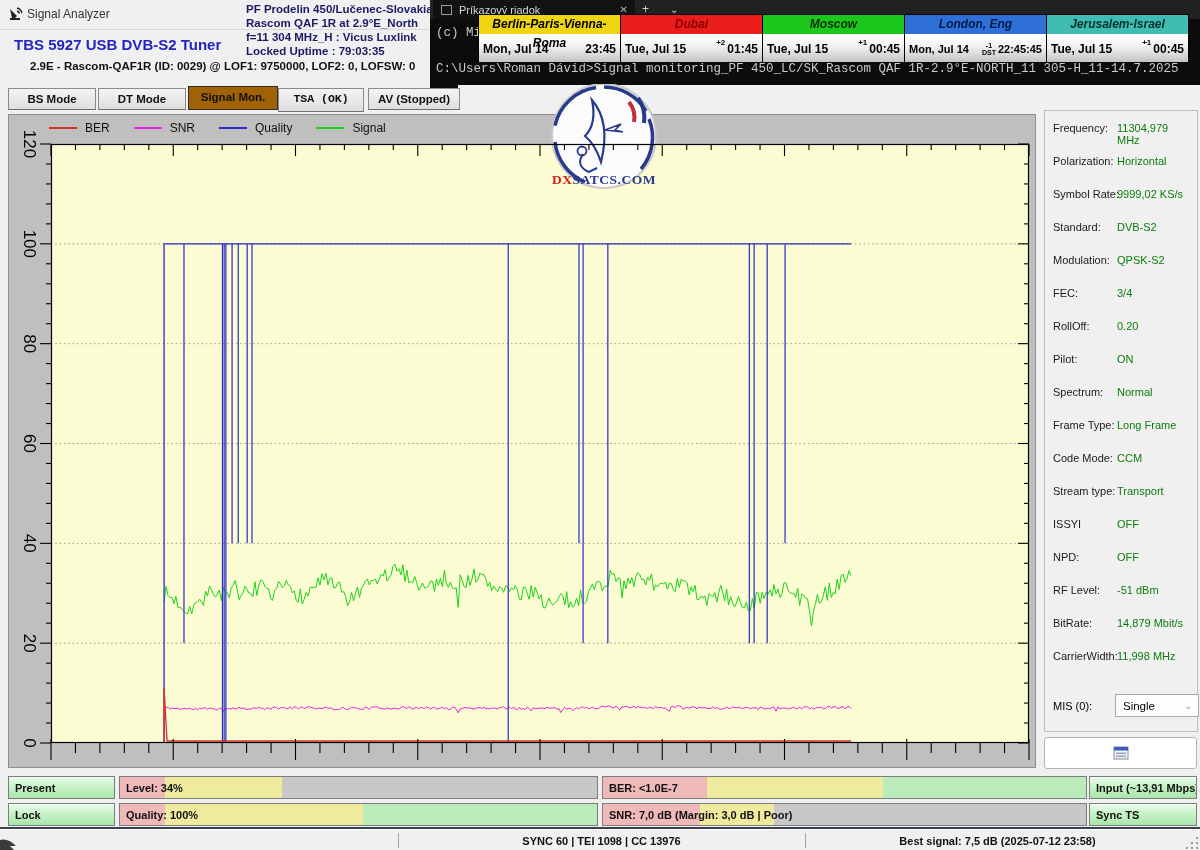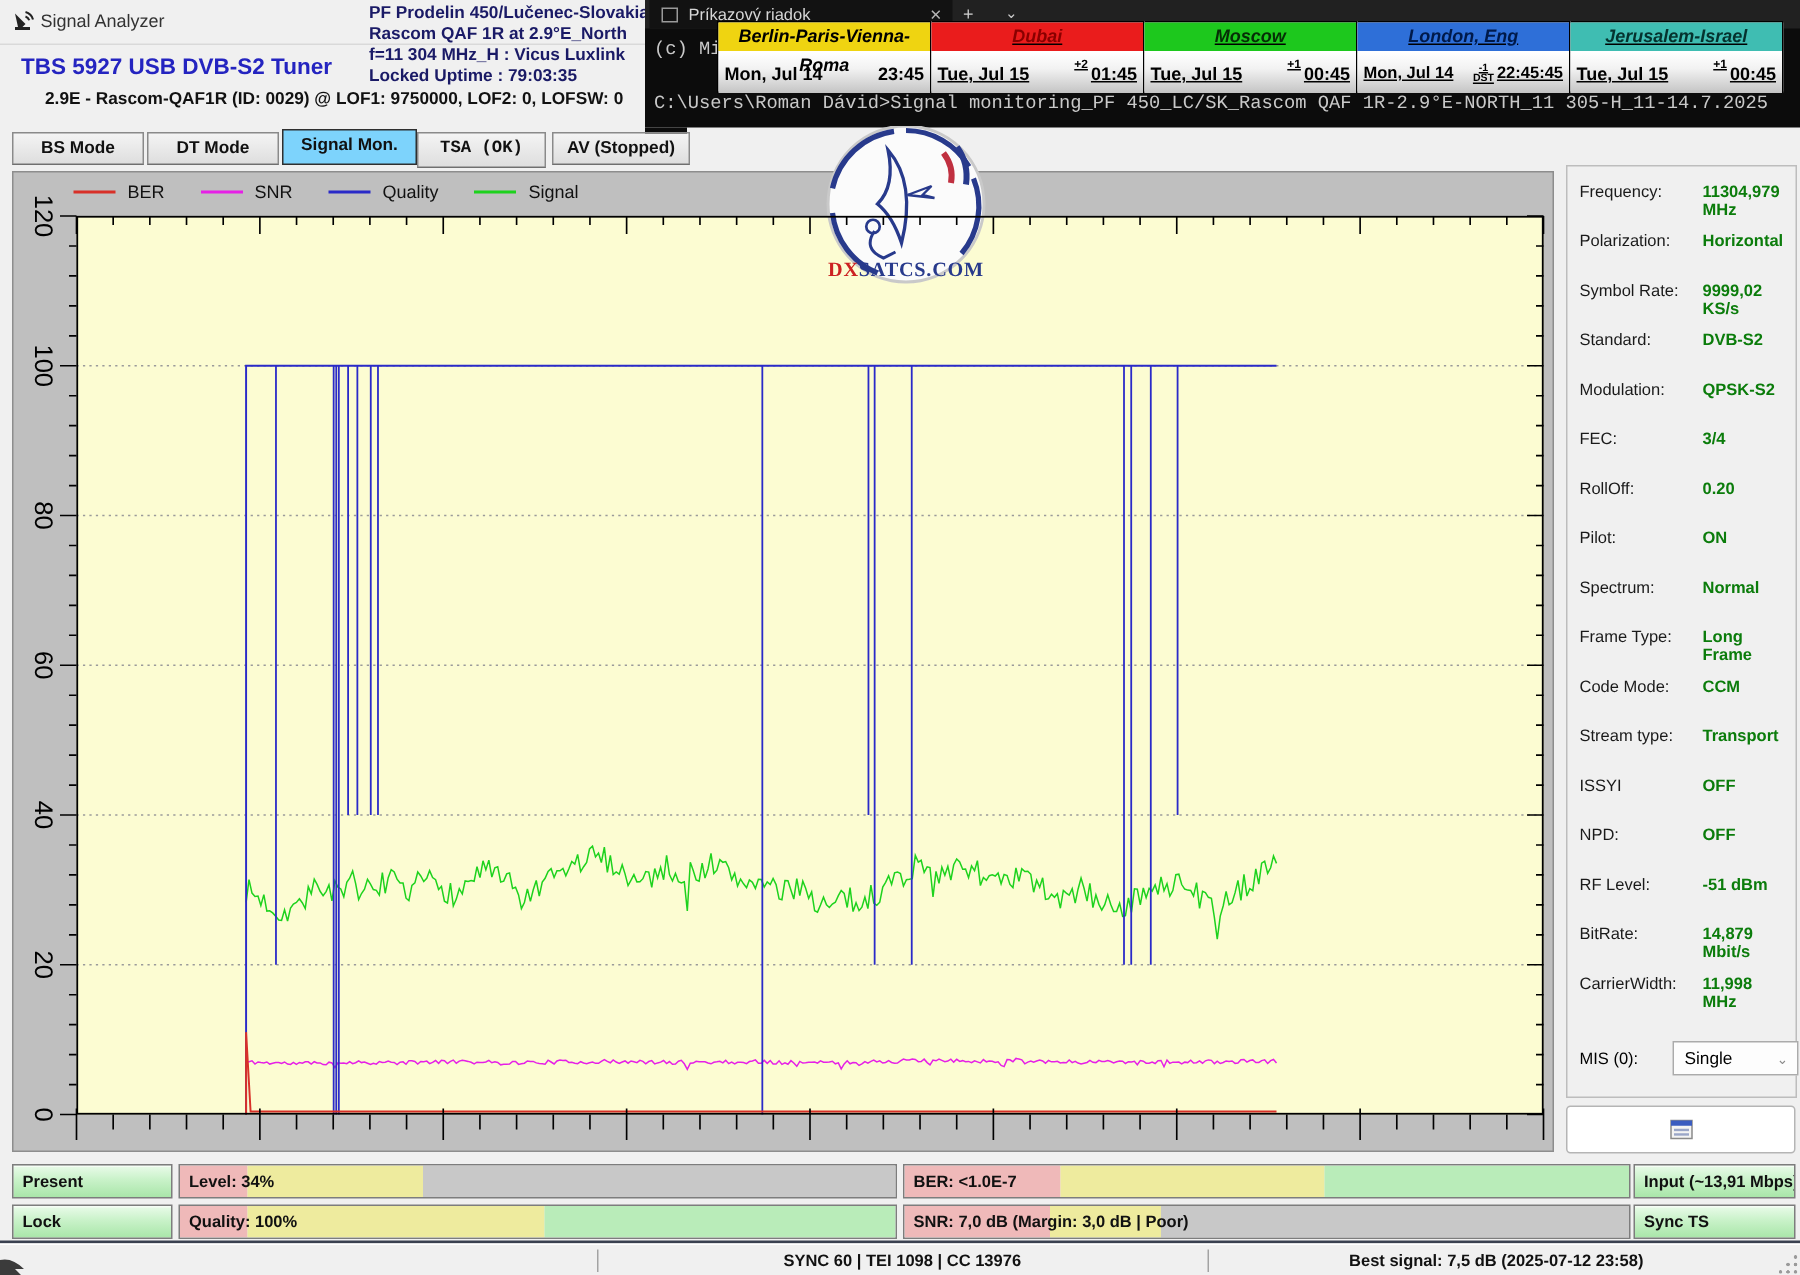--- a/index.html
+++ b/index.html
@@ -23,54 +23,54 @@
   #term-tab .tclose{margin-left:auto;margin-right:7px;color:#b5b5b5;font-size:10px;}
   .term-btn{position:absolute;top:0;height:19px;line-height:19px;color:#cfcfcf;font-size:12px;}
   #term-plus{left:212px;} #term-chev{left:240px;font-size:10px;}
   .cline{position:absolute;left:6px;color:#c9c9c9;font-family:"Liberation Mono",monospace;font-size:12.5px;white-space:pre;}
   #cline1{top:26px;} #cline2{top:62px;}
   #term-corner{left:430px;top:85px;width:28px;height:15px;background:#0c0c0c;border-radius:0 0 0 11px;}
 
   
   #clocks{left:478px;top:14px;display:flex;z-index:6;}
   .clock{width:141px;height:46px;border:1px solid #000;background:#fff;}
-  .clock+.clock{border-left:none;text-decoration:underline;}
+  .clock+.clock{border-left:none;}
   .clock-h{height:19px;line-height:19px;text-align:center;font-style:italic;font-weight:bold;font-size:12px;}
   .clock-b{height:27px;background:linear-gradient(180deg,#ffffff 0%,#f2f2f2 40%,#c4c4c4 100%);
            border-top:1px solid #fff;display:flex;align-items:center;padding:0 4px;font-weight:bold;font-size:12px;}
   .clock-b .date{margin-right:auto;}
   .clock-b .off{font-size:8px;margin-right:2px;transform:translateY(-6px);}
   .dst-stack{display:inline-flex;flex-direction:column;align-items:center;font-size:7px;line-height:7px;margin-right:2px;}
   .clock.tight .clock-b{font-size:11px;}
 
   
   .tab{position:absolute;height:22px;background:linear-gradient(180deg,#f4f4f4,#dedede);
        border:1px solid #8a8a8a;border-bottom-color:#6f6f6f;box-sizing:border-box;
        font-size:11.5px;font-weight:bold;color:#111;text-align:center;line-height:20px;cursor:default;}
-  .tab.active{background:#7dd3fc;border:1px solid #2f2f2f;}
+  .tab.active{background:#a16207;border:1px solid #2f2f2f;}
 
   
   #chart-frame{left:8px;top:114px;width:1028px;height:654px;background:#bfbfbf;border:1px solid #8d8d8d;box-sizing:border-box;}
   #plot-bg{position:absolute;left:42px;top:29px;width:978px;height:599px;background:#fcfcd2;z-index:1;}
   #chart-svg{position:absolute;left:0;top:0;z-index:4;}
   #legend{position:absolute;left:40px;top:5px;height:16px;display:flex;align-items:center;z-index:5;}
   .lg-item{display:flex;align-items:center;margin-right:24px;}
   .lg-dash{width:28px;height:2px;margin-right:8px;}
   .lg-label{font-size:12px;color:#111;}
 
   
   #logo{left:545px;top:84px;width:118px;height:106px;z-index:3;}
   #logo-text{position:absolute;left:0;right:0;top:76px;text-align:center;
              font-family:"Liberation Serif",serif;font-weight:bold;font-size:13.5px;letter-spacing:.5px;margin-top:12px;}
 
   
   #panel{left:1044px;top:110px;width:154px;height:622px;background:#f0f0f0;border:1px solid #bdbdbd;box-sizing:border-box;}
   .prow{position:absolute;left:8px;width:140px;height:16px;font-size:11px;}
   .prow .plabel{position:absolute;left:0;color:#1a1a1a;}
-  .prow .pvalue{position:absolute;left:64px;font-weight:bold;color:#0b7c0b;margin-left:18px;}
+  .prow .pvalue{position:absolute;left:64px;font-weight:normal;color:#0b7c0b;}
   #mis-label{position:absolute;left:8px;font-size:11px;}
   #mis-dd{position:absolute;left:70px;width:84px;height:23px;background:#fdfdfd;border:1px solid #ababab;
           font-size:11.5px;display:flex;align-items:center;padding-left:7px;box-sizing:border-box;}
   #mis-dd .chev{margin-left:auto;margin-right:6px;color:#8a8a8a;font-size:9px;}
   #ts-button{left:1044px;top:737px;width:153px;height:32px;background:#fff;border:1px solid #b5b5b5;border-radius:3px;
              box-sizing:border-box;display:flex;align-items:center;justify-content:center;}
 
   
   .hbar{position:absolute;height:23px;border:1px solid #7d7d7d;box-sizing:border-box;overflow:hidden;
         box-shadow:inset 0 1px 0 rgba(255,255,255,.6);}

